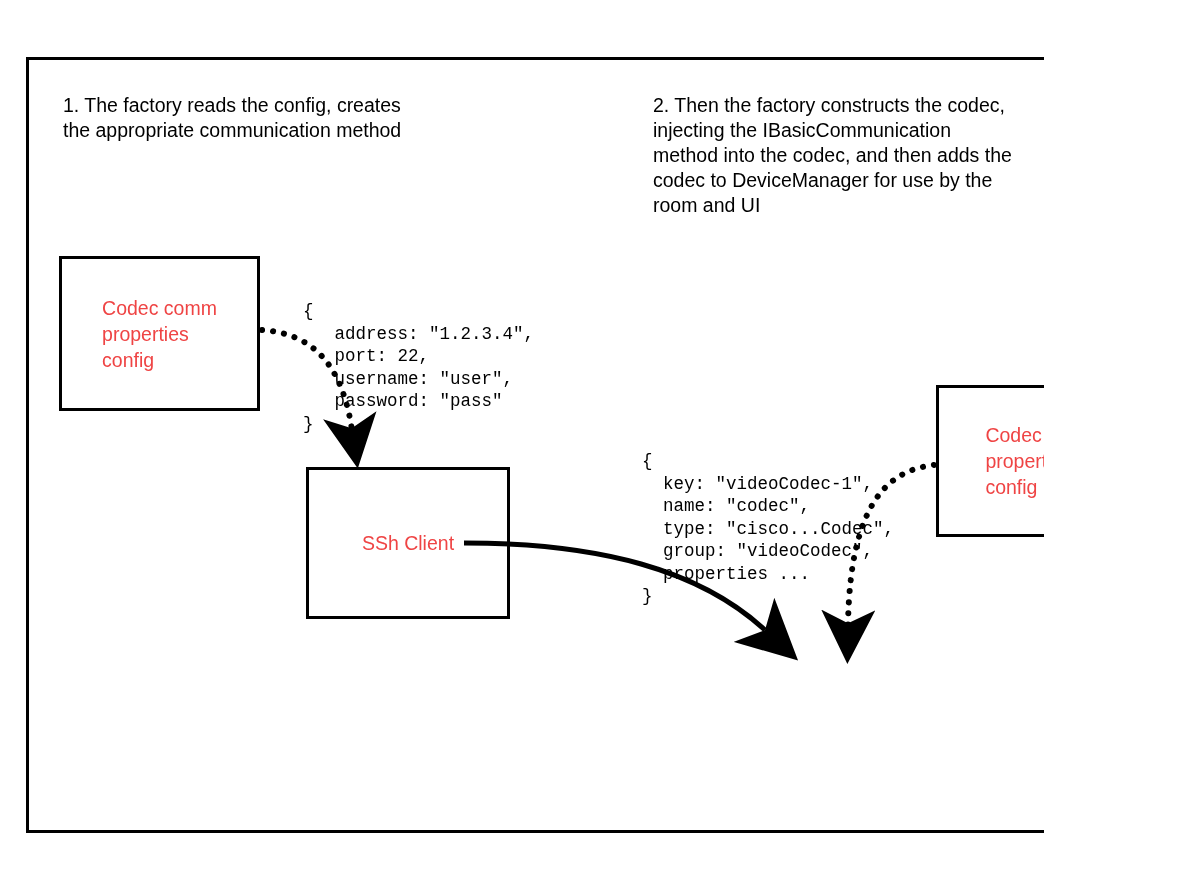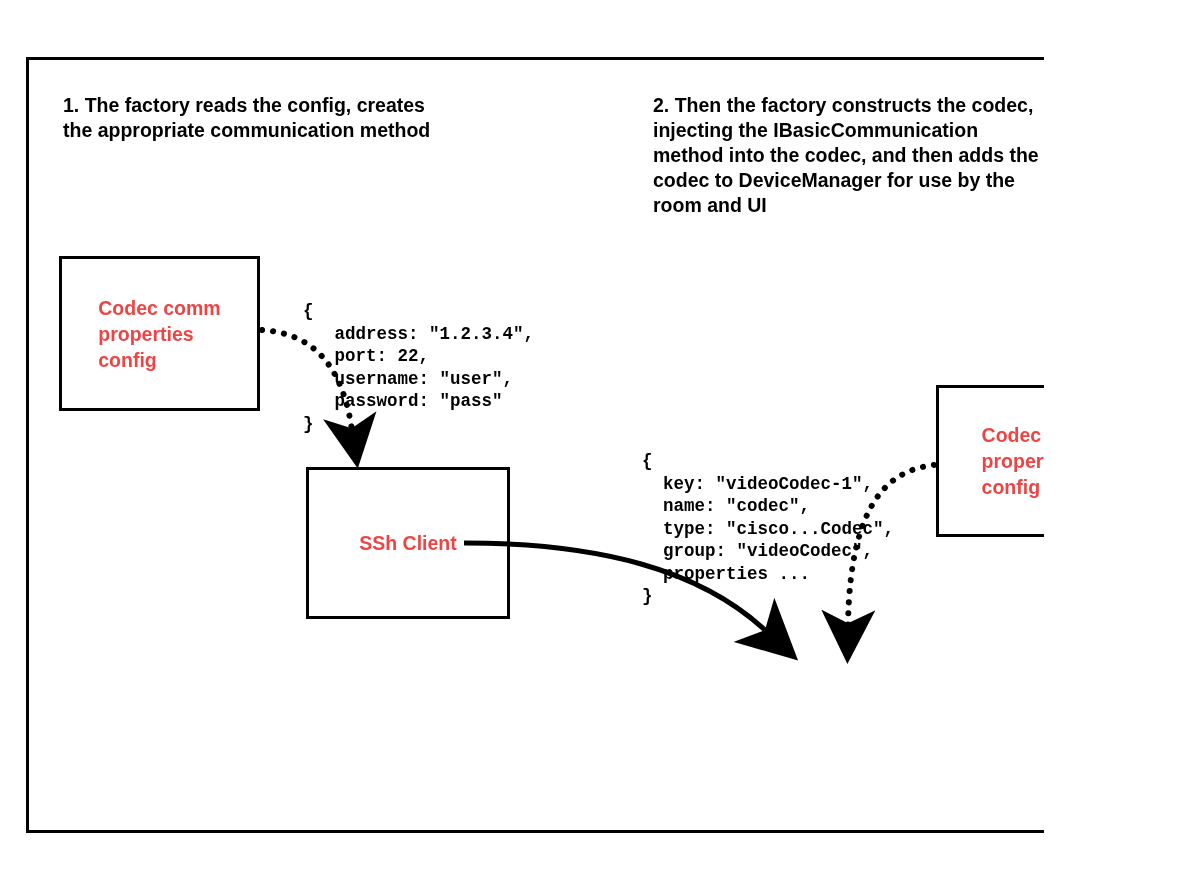--- a/index.html
+++ b/index.html
@@ -9,21 +9,20 @@
   }
   body {
     font-family: "Liberation Sans", sans-serif;
   }
   #canvas {
     position: relative;
     width: 1044px;
     height: 880px;
     background: #ffffff;
     overflow: hidden;
-    font-weight: bold;
   }
   #outer-frame {
     position: absolute;
     left: 26px;
     top: 57px;
     width: 1140px;
     height: 776px;
     border: 3px solid #000000;
     box-sizing: border-box;
     background: #ffffff;

